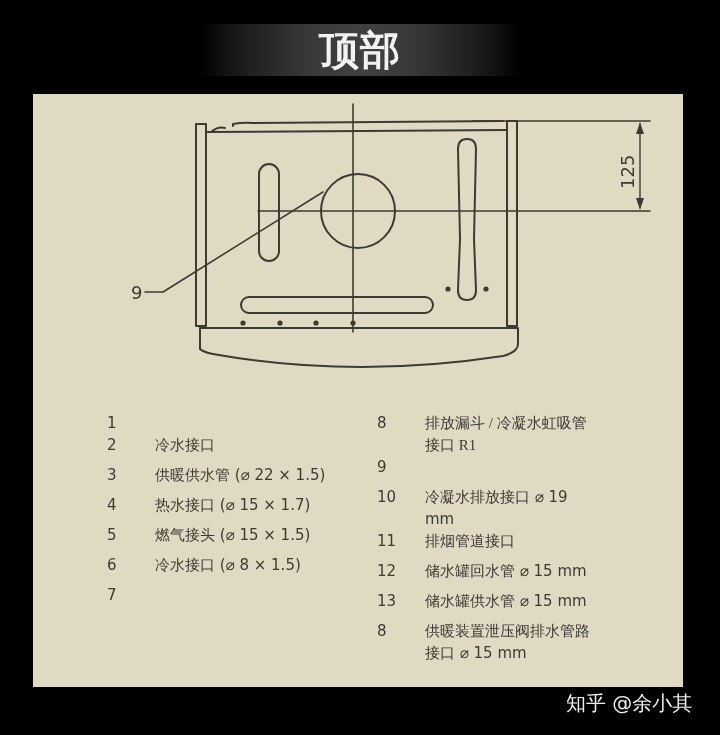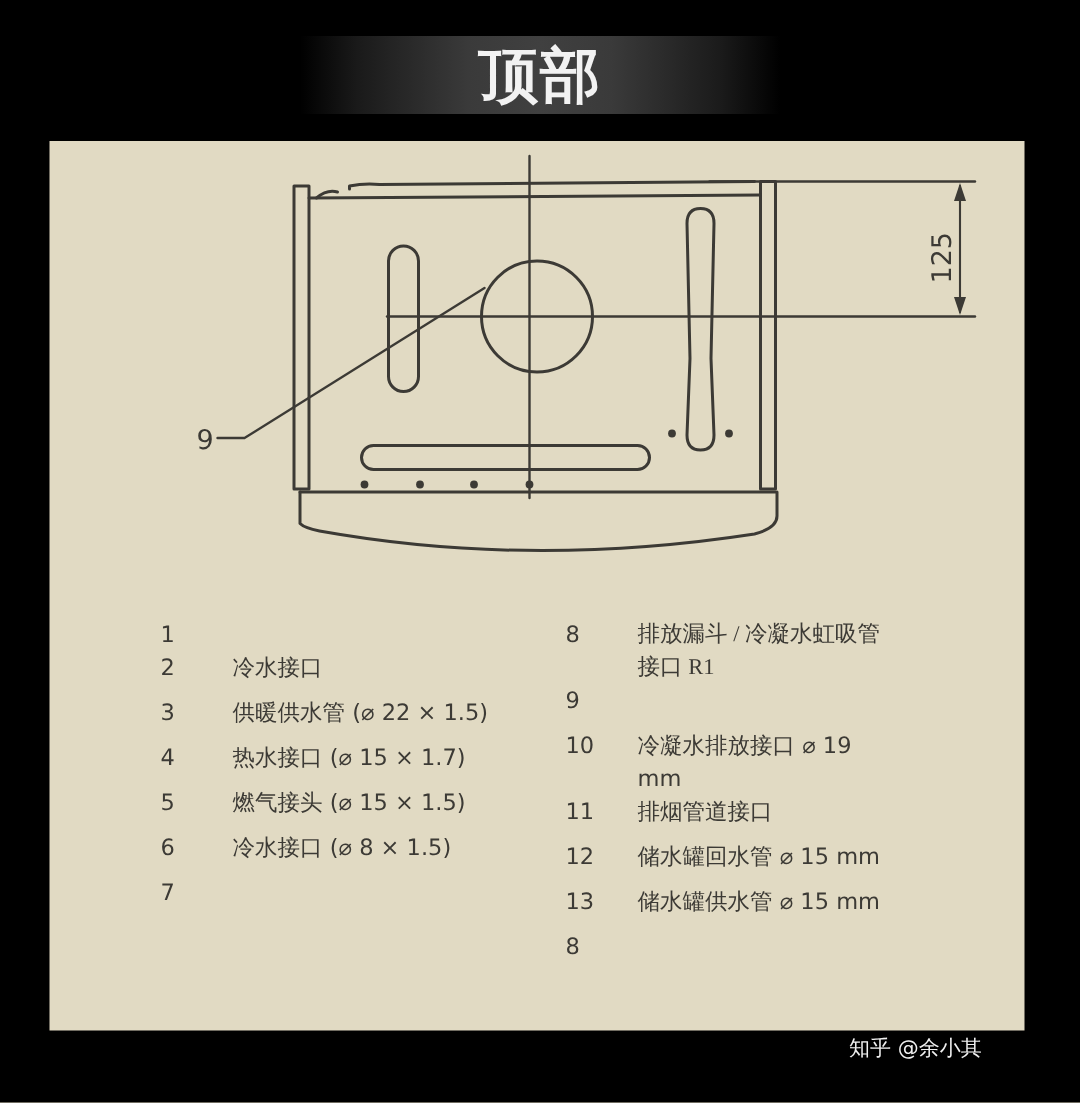--- a/index.html
+++ b/index.html
@@ -21,21 +21,21 @@
     }
     .diagram { position: absolute; left: 0; top: 0; }
     .legend { position: absolute; top: 318px; color: #3c3a35; font-size: 15px; }
     .legend.left { left: 74px; width: 260px; }
     .legend.right { left: 344px; width: 300px; }
     .legend-row { display: flex; line-height: 22px; margin-bottom: 8px; }
     .legend-row.tight { margin-bottom: 0px; }
     .legend-num { width: 48px; flex: none; }
     .legend-text { flex: 1; }
     .watermark {
-      position: absolute; left: 566px; top: 690px; color: #f0f0f0; font-size: 14px;
+      position: absolute; left: 566px; top: 690px; color: #f0f0f0; font-size: 20px;
     }
   </style>
 </head>
 <body>
 
 <div class="title-band">
   <span class="title-text">顶部</span>
 </div>
 
 <div class="panel">
@@ -133,17 +133,18 @@
     <div class="legend-row">
       <span class="legend-num">12</span>
       <span class="legend-text">储水罐回水管 ⌀ 15 mm</span>
     </div>
     <div class="legend-row">
       <span class="legend-num">13</span>
       <span class="legend-text">储水罐供水管 ⌀ 15 mm</span>
     </div>
     <div class="legend-row tight">
       <span class="legend-num">8</span>
+      <span class="legend-text" style="max-width:175px;">供暖装置泄压阀排水管路接口 ⌀ 15 mm</span>
     </div>
   </div>
 </div>
 
 <div class="watermark">知乎 @余小其</div>
 
 </body></html>

